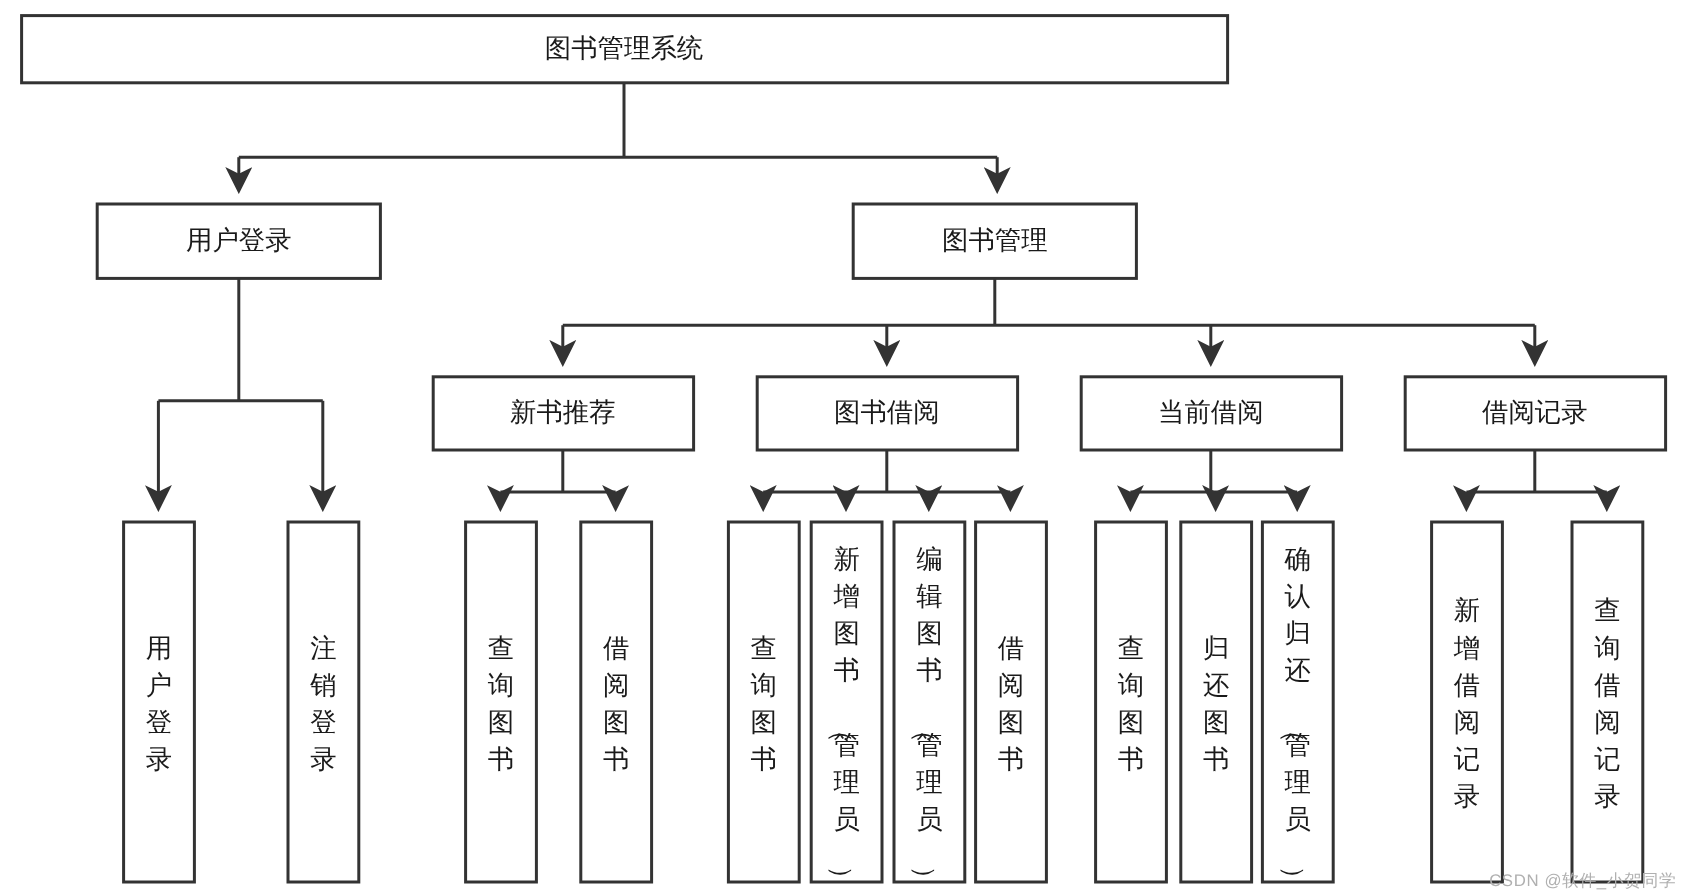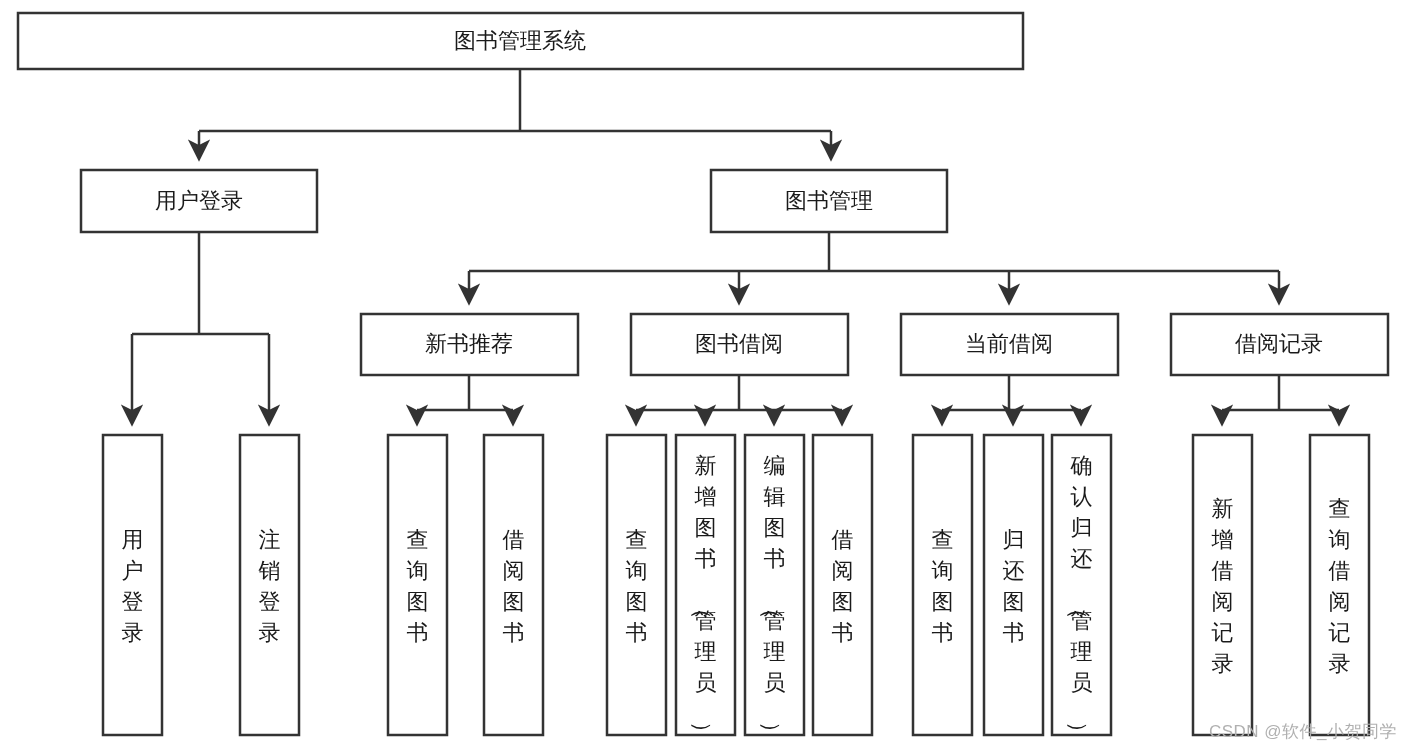--- a/index.html
+++ b/index.html
@@ -44,21 +44,21 @@
   }
   .arrow-head {
     fill: #333333;
     stroke: none;
   }
   .watermark {
     position: absolute;
     right: 8px;
     bottom: 4px;
     color: #b0b0b0;
-    font-size: 17px;
+    font-size: 14px;
     font-family: "Liberation Sans", "DejaVu Sans", sans-serif;
     white-space: nowrap;
     letter-spacing: 0.5px;
   }
 </style>
 </head>
 <body>
 
 <svg id="diagram" viewBox="0 0 1405 747" xmlns="http://www.w3.org/2000/svg">
 

